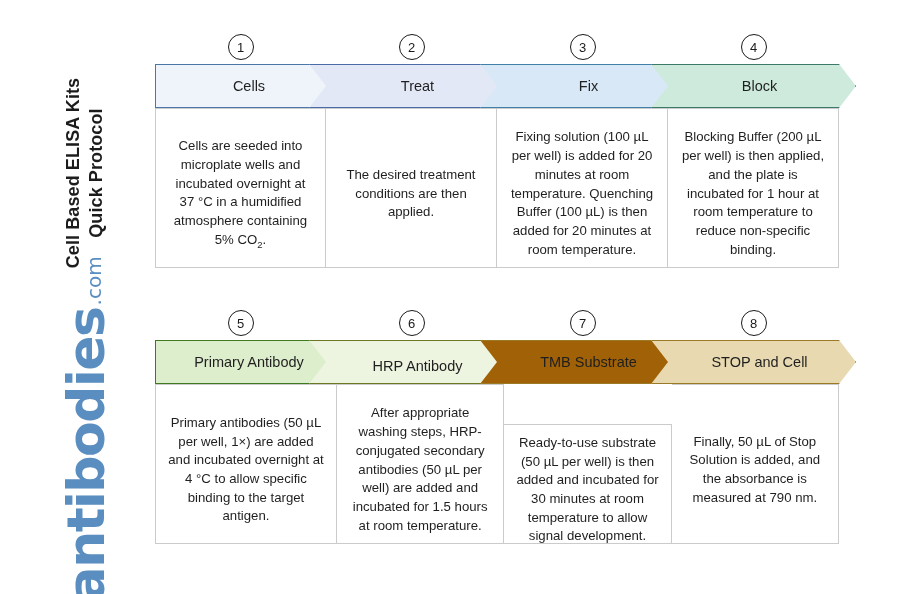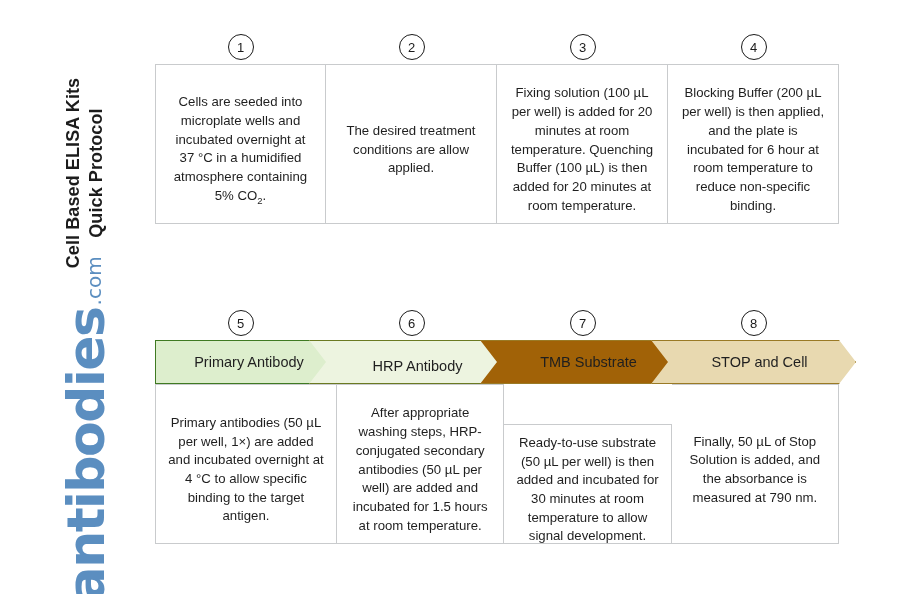--- a/index.html
+++ b/index.html
@@ -173,32 +173,46 @@
 
 </div>
 
 <div class="flow-row" id="flow-row-1">
   <div class="badge-strip">
       <div class="step-badge" style="left: 72.5px;">1</div>
       <div class="step-badge" style="left: 243.5px;">2</div>
       <div class="step-badge" style="left: 414.5px;">3</div>
       <div class="step-badge" style="left: 585.5px;">4</div>
     </div>
+  <div class="chevron-strip">
+      <div class="chev first" style="left: 0px; width: 188px; background: rgb(238, 244, 250); border: 1.4px solid rgb(74, 119, 168);">
+        <div class="chev-inner" style="padding-left: 0px;">Cells</div>
+      </div>
+      <div class="chev" style="left: 154px; width: 205px; background: rgb(227, 232, 247); border: 1.4px solid rgb(74, 106, 168);">
+        <div class="chev-inner" style="padding-left: 12px;">Treat</div>
+      </div>
+      <div class="chev" style="left: 325px; width: 205px; background: rgb(216, 232, 246); border: 1.4px solid rgb(63, 127, 168);">
+        <div class="chev-inner" style="padding-left: 12px;">Fix</div>
+      </div>
+      <div class="chev" style="left: 496px; width: 205px; background: rgb(205, 234, 221); border: 1.4px solid rgb(61, 122, 106);">
+        <div class="chev-inner" style="padding-left: 12px;">Block</div>
+      </div>
+    </div>
   <div class="body-strip">
       <div class="body-cell first" style="width: 171px;">
         <div class="body-text">Cells are seeded into microplate wells and incubated overnight at 37 °C in a humidified atmosphere containing 5% CO<sub>2</sub>.</div>
       </div>
       <div class="body-cell" style="width: 171px;">
-        <div class="body-text">The desired treatment conditions are allow applied.</div>
+        <div class="body-text">The desired treatment conditions are then applied.</div>
       </div>
       <div class="body-cell" style="width: 171px;">
         <div class="body-text">Fixing solution (100 µL per well) is added for 20 minutes at room temperature. Quenching Buffer (100 µL) is then added for 20 minutes at room temperature.</div>
       </div>
       <div class="body-cell" style="width: 171px;">
-        <div class="body-text">Blocking Buffer (200 µL per well) is then applied, and the plate is incubated for 6 hour at room temperature to reduce non-specific binding.</div>
+        <div class="body-text">Blocking Buffer (200 µL per well) is then applied, and the plate is incubated for 1 hour at room temperature to reduce non-specific binding.</div>
       </div>
     </div>
 </div>
 
 <div class="flow-row" id="flow-row-2">
   <div class="badge-strip">
       <div class="step-badge" style="left: 72.5px;">5</div>
       <div class="step-badge" style="left: 243.5px;">6</div>
       <div class="step-badge" style="left: 414.5px;">7</div>
       <div class="step-badge" style="left: 585.5px;">8</div>

